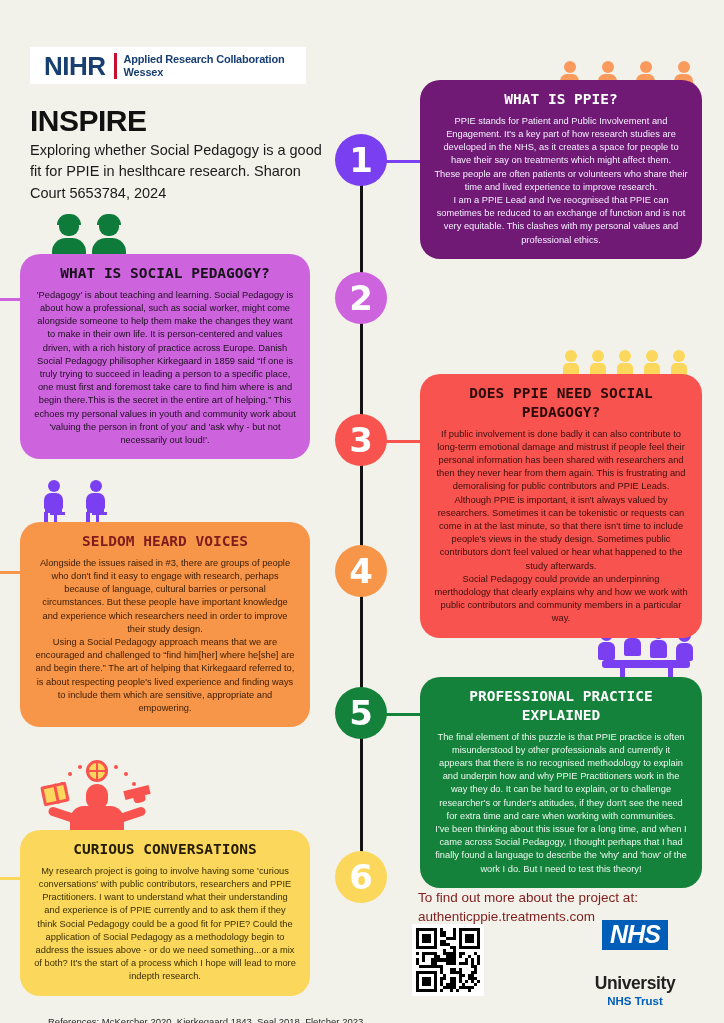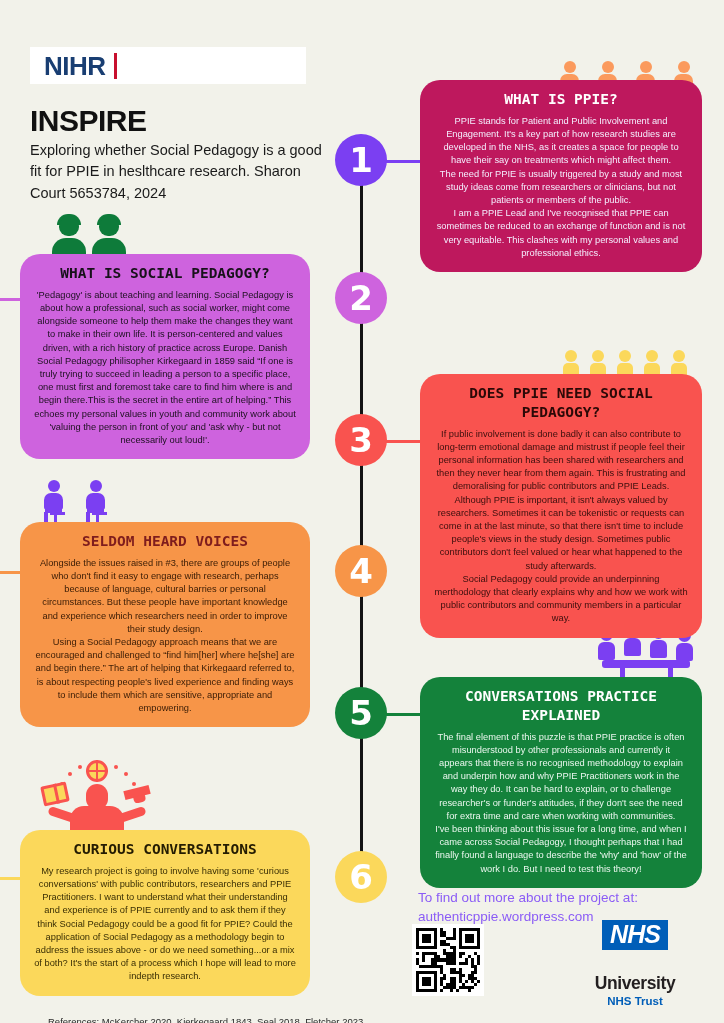--- a/index.html
+++ b/index.html
@@ -62,21 +62,21 @@
     font-family: "DejaVu Sans Mono", monospace;
     font-size: 14.5px; font-weight: bold; text-align: center;
     letter-spacing: 0px; margin-bottom: 6px; line-height: 1.3;
   }
   .card p {
     font-size: 9.3px; line-height: 1.42; text-align: center;
     margin-bottom: 0;
   }
   .card p + p { margin-top: 0px; }
 
-  .c1 { background:#be185d; color:#f4eefe; left:420px; top:58px; width:282px; }
+  .c1 { background:#701a75; color:#f4eefe; left:420px; top:58px; width:282px; }
   .c1 h2 { color:#ffffff; }
   .c2 { background:#ce63de; color:#1d1020; left:20px; top:232px; width:290px; }
   .c2 h2 { color:#17111a; }
   .c3 { background:#f9534f; color:#3b0f0d; left:420px; top:352px; width:282px; }
   .c3 h2 { color:#2b0907; }
   .c4 { background:#f79548; color:#3a1c05; left:20px; top:500px; width:290px; }
   .c4 h2 { color:#7f1d1d; }
   .c5 { background:#14823b; color:#eaf7ee; left:420px; top:655px; width:282px; }
   .c5 h2 { color:#ffffff; }
   .c6 { background:#fad košt; }
@@ -129,21 +129,21 @@
   .meeting .m-table { position:absolute; left:12px; top:40px; width:88px; height:8px; border-radius:3px; background:currentColor; }
   .meeting .m-leg1 { position:absolute; left:30px; top:47px; width:5px; height:13px; background:currentColor; }
   .meeting .m-leg2 { position:absolute; left:78px; top:47px; width:5px; height:13px; background:currentColor; }
   .meeting .m-p { position:absolute; width:17px; height:30px; }
   .meeting .m-p i { position:absolute; left:2px; top:0; width:13px; height:13px; border-radius:50%; background:currentColor; display:block; }
   .meeting .m-p b { position:absolute; left:0; top:14px; width:17px; height:18px; border-radius:6px 6px 2px 2px; background:currentColor; display:block; }
 
   
   .find-out {
     position: absolute; left: 418px; top: 866px; width: 290px;
-    font-size: 13.5px; color: #8b5cf6; line-height: 1.42;
+    font-size: 13.5px; color: #7f1d1d; line-height: 1.42;
   }
   .qr {
     position: absolute; left: 412px; top: 902px;
     width: 72px; height: 72px; background: #fff; padding: 4px;
   }
   .qr-grid { width: 64px; height: 64px; display: grid;
     grid-template-columns: repeat(21, 1fr); grid-template-rows: repeat(21, 1fr); }
   .qr-grid i { display:block; }
   .qr-grid i.on { background: #000; }
 
@@ -166,20 +166,24 @@
   }
 </style>
 </head>
 <body>
 
 <div class="poster">
 
   <div class="nihr-logo">
     <span class="nihr-word">NIHR</span>
     <span class="nihr-bar"></span>
+    <span class="nihr-sub">
+      <span>Applied Research Collaboration</span><br>
+      <span>Wessex</span>
+    </span>
   </div>
 
   <div class="inspire-title">INSPIRE</div>
   <div class="inspire-sub">Exploring whether Social Pedagogy is a good fit for PPIE in heslthcare research. Sharon Court 5653784, 2024</div>
 
   <div class="spine"></div>
 
   <div class="illus" style="left:556px; top:37px; width:152px; height:48px; color:#fb9a5d; gap:8px;">
     <div class="seated">
         <span class="head"></span>
@@ -342,21 +346,21 @@
   <div class="node" style="top:665px; background:#14823b;">
     <span>5</span>
   </div>
   <div class="node" style="top:829px; background:#fbd85b;">
     <span>6</span>
   </div>
 
   <div class="card c1">
     <h2>WHAT IS PPIE?</h2>
     <p>PPIE stands for Patient and Public Involvement and Engagement. It's a key part of how research studies are developed in the NHS, as it creates a space for people to have their say on treatments which might affect them.</p>
-    <p>The need for PPIE is usually triggered by a study and most study ideas come from researchers or clinicians, but not patients or members of the public.</p>
+    <p>These people are often patients or volunteers who share their time and lived experience to improve research.</p>
     <p>I am a PPIE Lead and I've reocgnised that PPIE can sometimes be reduced to an exchange of function and is not very equitable. This clashes with my personal values and professional ethics.</p>
   </div>
 
   <div class="card c2">
     <h2>WHAT IS SOCIAL PEDAGOGY?</h2>
     <p>'Pedagogy' is about teaching and learning. Social Pedagogy is about how a professional, such as social worker, might come alongside someone to help them make the changes they want to make in their own life.  It is person-centered and values driven, with a rich history of practice across Europe.  Danish Social Pedagogy philisopher Kirkegaard in 1859 said “If one is truly trying to succeed in leading a person to a specific place, one must first and foremost take care to find him where is and begin there.This is the secret in the entire art of helping.” This echoes my personal values in youth and community work about 'valuing the person in front of you' and 'ask why - but not necessarily out loud!'.</p>
   </div>
 
   <div class="card c3">
     <h2>DOES PPIE NEED SOCIAL PEDAGOGY?</h2>
@@ -365,33 +369,33 @@
     <p>Social Pedagogy could provide an underpinning merthodology that clearly explains why and how we work with public contributors and community members in a particular way.</p>
   </div>
 
   <div class="card c4">
     <h2>SELDOM HEARD VOICES</h2>
     <p>Alongside the issues raised in #3, there are groups of people who don't find it easy to engage with research, perhaps because of language, cultural barries or personal circumstances. But these people have important knowledge and experience which researchers need in order to improve their study design.</p>
     <p>Using a Social Pedagogy approach means that we are encouraged and challenged to “find him[her] where he[she] are and begin there.” The art of helping that Kirkegaard referred to, is about respecting people's lived experience and finding ways to include them which are sensitive, appropriate and empowering.</p>
   </div>
 
   <div class="card c5">
-    <h2>CONVERSATIONS PRACTICE EXPLAINED</h2>
+    <h2>PROFESSIONAL PRACTICE EXPLAINED</h2>
     <p>The final element of this puzzle is that PPIE practice is often misunderstood by other professionals and currently it appears that there is no recognised methodology to explain and underpin how and why PPIE Practitioners work in the way they do. It can be hard to explain, or to challenge researcher's or funder's attitudes, if they don't see the need for extra time and care when working with communities.</p>
     <p>I've been thinking about this issue for a long time, and when I came across Social Pedagogy, I thought perhaps that I had finally found a language to describe the 'why' and 'how' of the work I do. But I need to test this theory!</p>
   </div>
 
   <div class="card c6">
     <h2>CURIOUS CONVERSATIONS</h2>
     <p>My research project is going to involve having some 'curious conversations' with public contributors, researchers and PPIE Practitioners. I want to understand what their understanding and experience is of PPIE currently and to ask them if they think Social Pedagogy could be a good fit for PPIE? Could the application of Social Pedagogy as a methodology begin to address the issues above - or do we need something...or a mix of both? It's the start of a process which I hope will lead to more indepth research.</p>
   </div>
 
   <div class="find-out">
     <div>To find out more about the project at:</div>
-    <div>authenticppie.wordpress.com</div>
+    <div>authenticppie.treatments.com</div>
   </div>
 
   <div class="qr">
     <div class="qr-grid" id="qr-grid">
         <i class="on"></i>
         <i class="on"></i>
         <i class="on"></i>
         <i class="on"></i>
         <i class="on"></i>
         <i class="on"></i>

